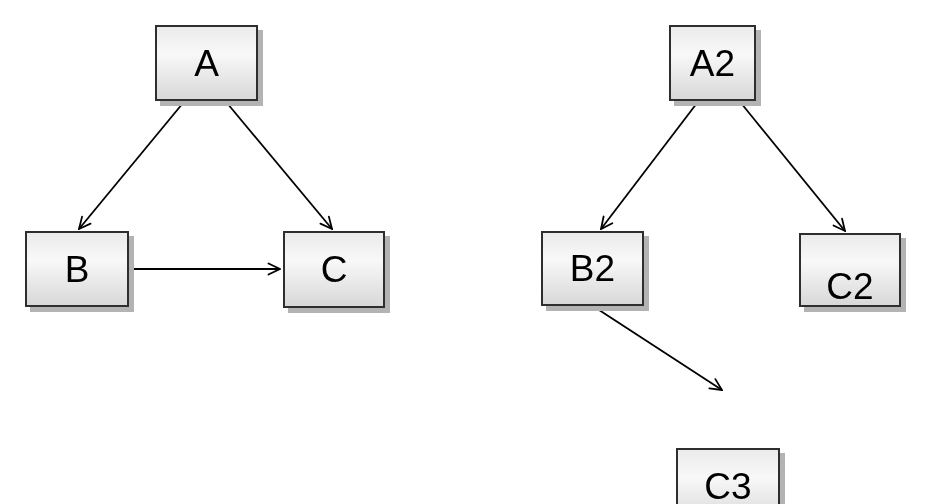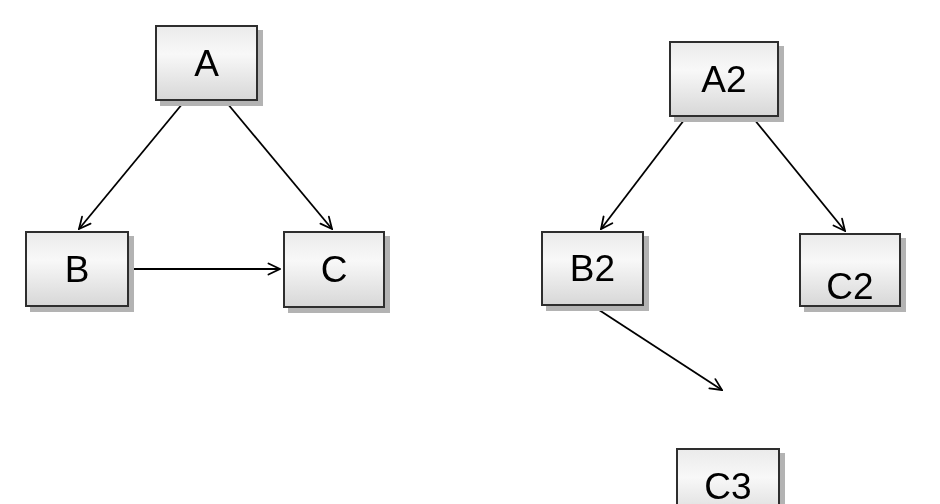--- a/index.html
+++ b/index.html
@@ -63,21 +63,21 @@
   <div id="nodes-layer">
       <div class="node" style="left: 155px; top: 25px; width: 103px; height: 76px;">
         <span class="node-label">A</span>
       </div>
       <div class="node" style="left: 25px; top: 231px; width: 104px; height: 76px;">
         <span class="node-label">B</span>
       </div>
       <div class="node" style="left: 283px; top: 231px; width: 102px; height: 77px;">
         <span class="node-label">C</span>
       </div>
-      <div class="node" style="left: 669px; top: 41px; width: 110px; height: 76px;">
+      <div class="node" style="left: 669px; top: 25px; width: 87px; height: 76px;">
         <span class="node-label">A2</span>
       </div>
       <div class="node" style="left: 541px; top: 231px; width: 103px; height: 75px; align-items: center;">
         <span class="node-label">B2</span>
       </div>
       <div class="node" style="left: 799px; top: 233px; width: 102px; height: 74px; align-items: flex-end;">
         <span class="node-label">C2</span>
       </div>
       <div class="node" style="left: 676px; top: 404px; width: 104px; height: 76px; margin-top: 44px;">
         <span class="node-label">C3</span>

